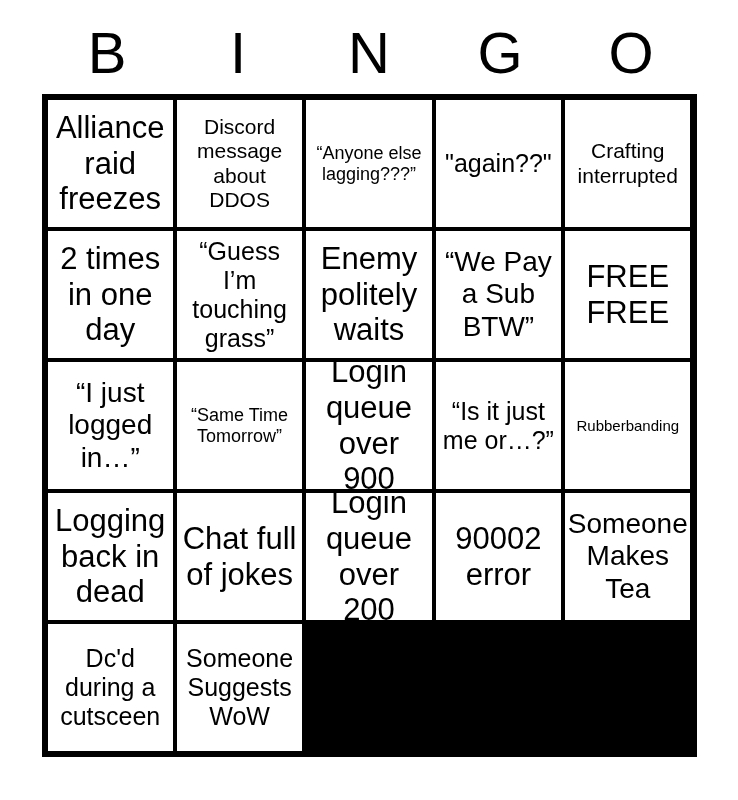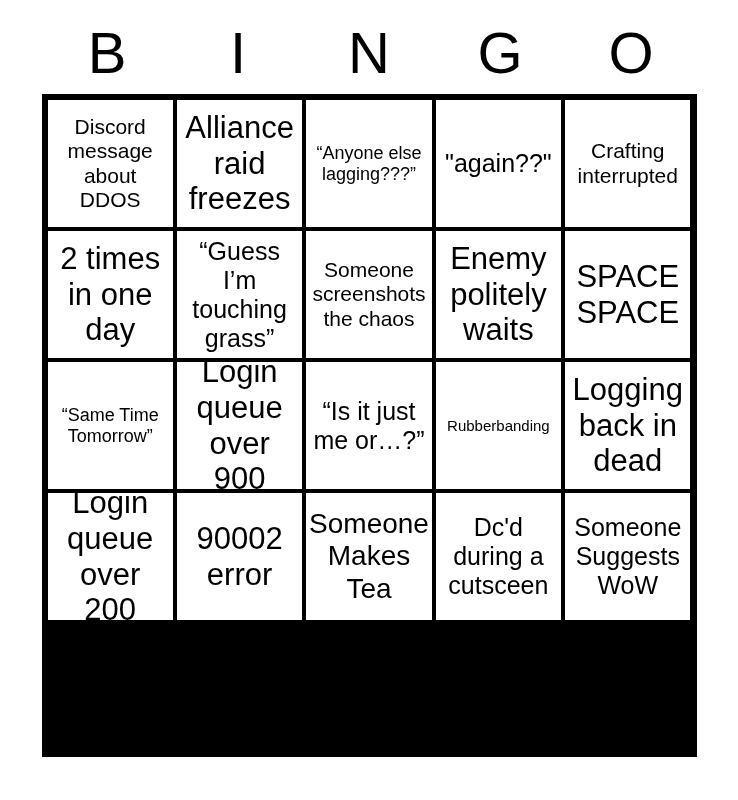--- a/index.html
+++ b/index.html
@@ -83,64 +83,70 @@
   <div class="header">
     <div class="header-letter">B</div>
     <div class="header-letter">I</div>
     <div class="header-letter">N</div>
     <div class="header-letter">G</div>
     <div class="header-letter">O</div>
   </div>
 
   <div class="grid-wrap">
     <div class="grid" id="bingo-grid">
+        <div class="cell fs-xxl">
+          <span>Alliance raid freezes</span>
+        </div>
         <div class="cell fs-m">
           <span>Discord message about DDOS</span>
-        </div>
-        <div class="cell fs-xxl">
-          <span>Alliance raid freezes</span>
         </div>
         <div class="cell fs-s">
           <span>“Anyone else lagging???”</span>
         </div>
         <div class="cell fs-l">
           <span>"again??"</span>
         </div>
         <div class="cell fs-m">
           <span>Crafting interrupted</span>
         </div>
         <div class="cell fs-xxl">
           <span>2 times in one day</span>
         </div>
         <div class="cell fs-l">
           <span>“Guess I’m touching grass”</span>
         </div>
-        <div class="cell fs-m">
-          <span>Someone screenshots the chaos</span>
-        </div>
         <div class="cell fs-xxl">
           <span>Enemy politely waits</span>
         </div>
+        <div class="cell fs-xl">
+          <span>“We Pay a Sub BTW”</span>
+        </div>
         <div class="cell fs-xxl">
-          <span>SPACE SPACE</span>
+          <span>FREE FREE</span>
+        </div>
+        <div class="cell fs-xl">
+          <span>“I just logged in…”</span>
         </div>
         <div class="cell fs-s">
           <span>“Same Time Tomorrow”</span>
         </div>
         <div class="cell fs-xxl">
           <span>Login queue over 900</span>
         </div>
         <div class="cell fs-l">
           <span>“Is it just me or…?”</span>
         </div>
         <div class="cell fs-xs">
           <span>Rubberbanding</span>
         </div>
         <div class="cell fs-xxl">
           <span>Logging back in dead</span>
+        </div>
+        <div class="cell fs-xxl">
+          <span>Chat full of jokes</span>
         </div>
         <div class="cell fs-xxl">
           <span>Login queue over 200</span>
         </div>
         <div class="cell fs-xxl">
           <span>90002 error</span>
         </div>
         <div class="cell fs-xl">
           <span>Someone Makes Tea</span>
         </div>

